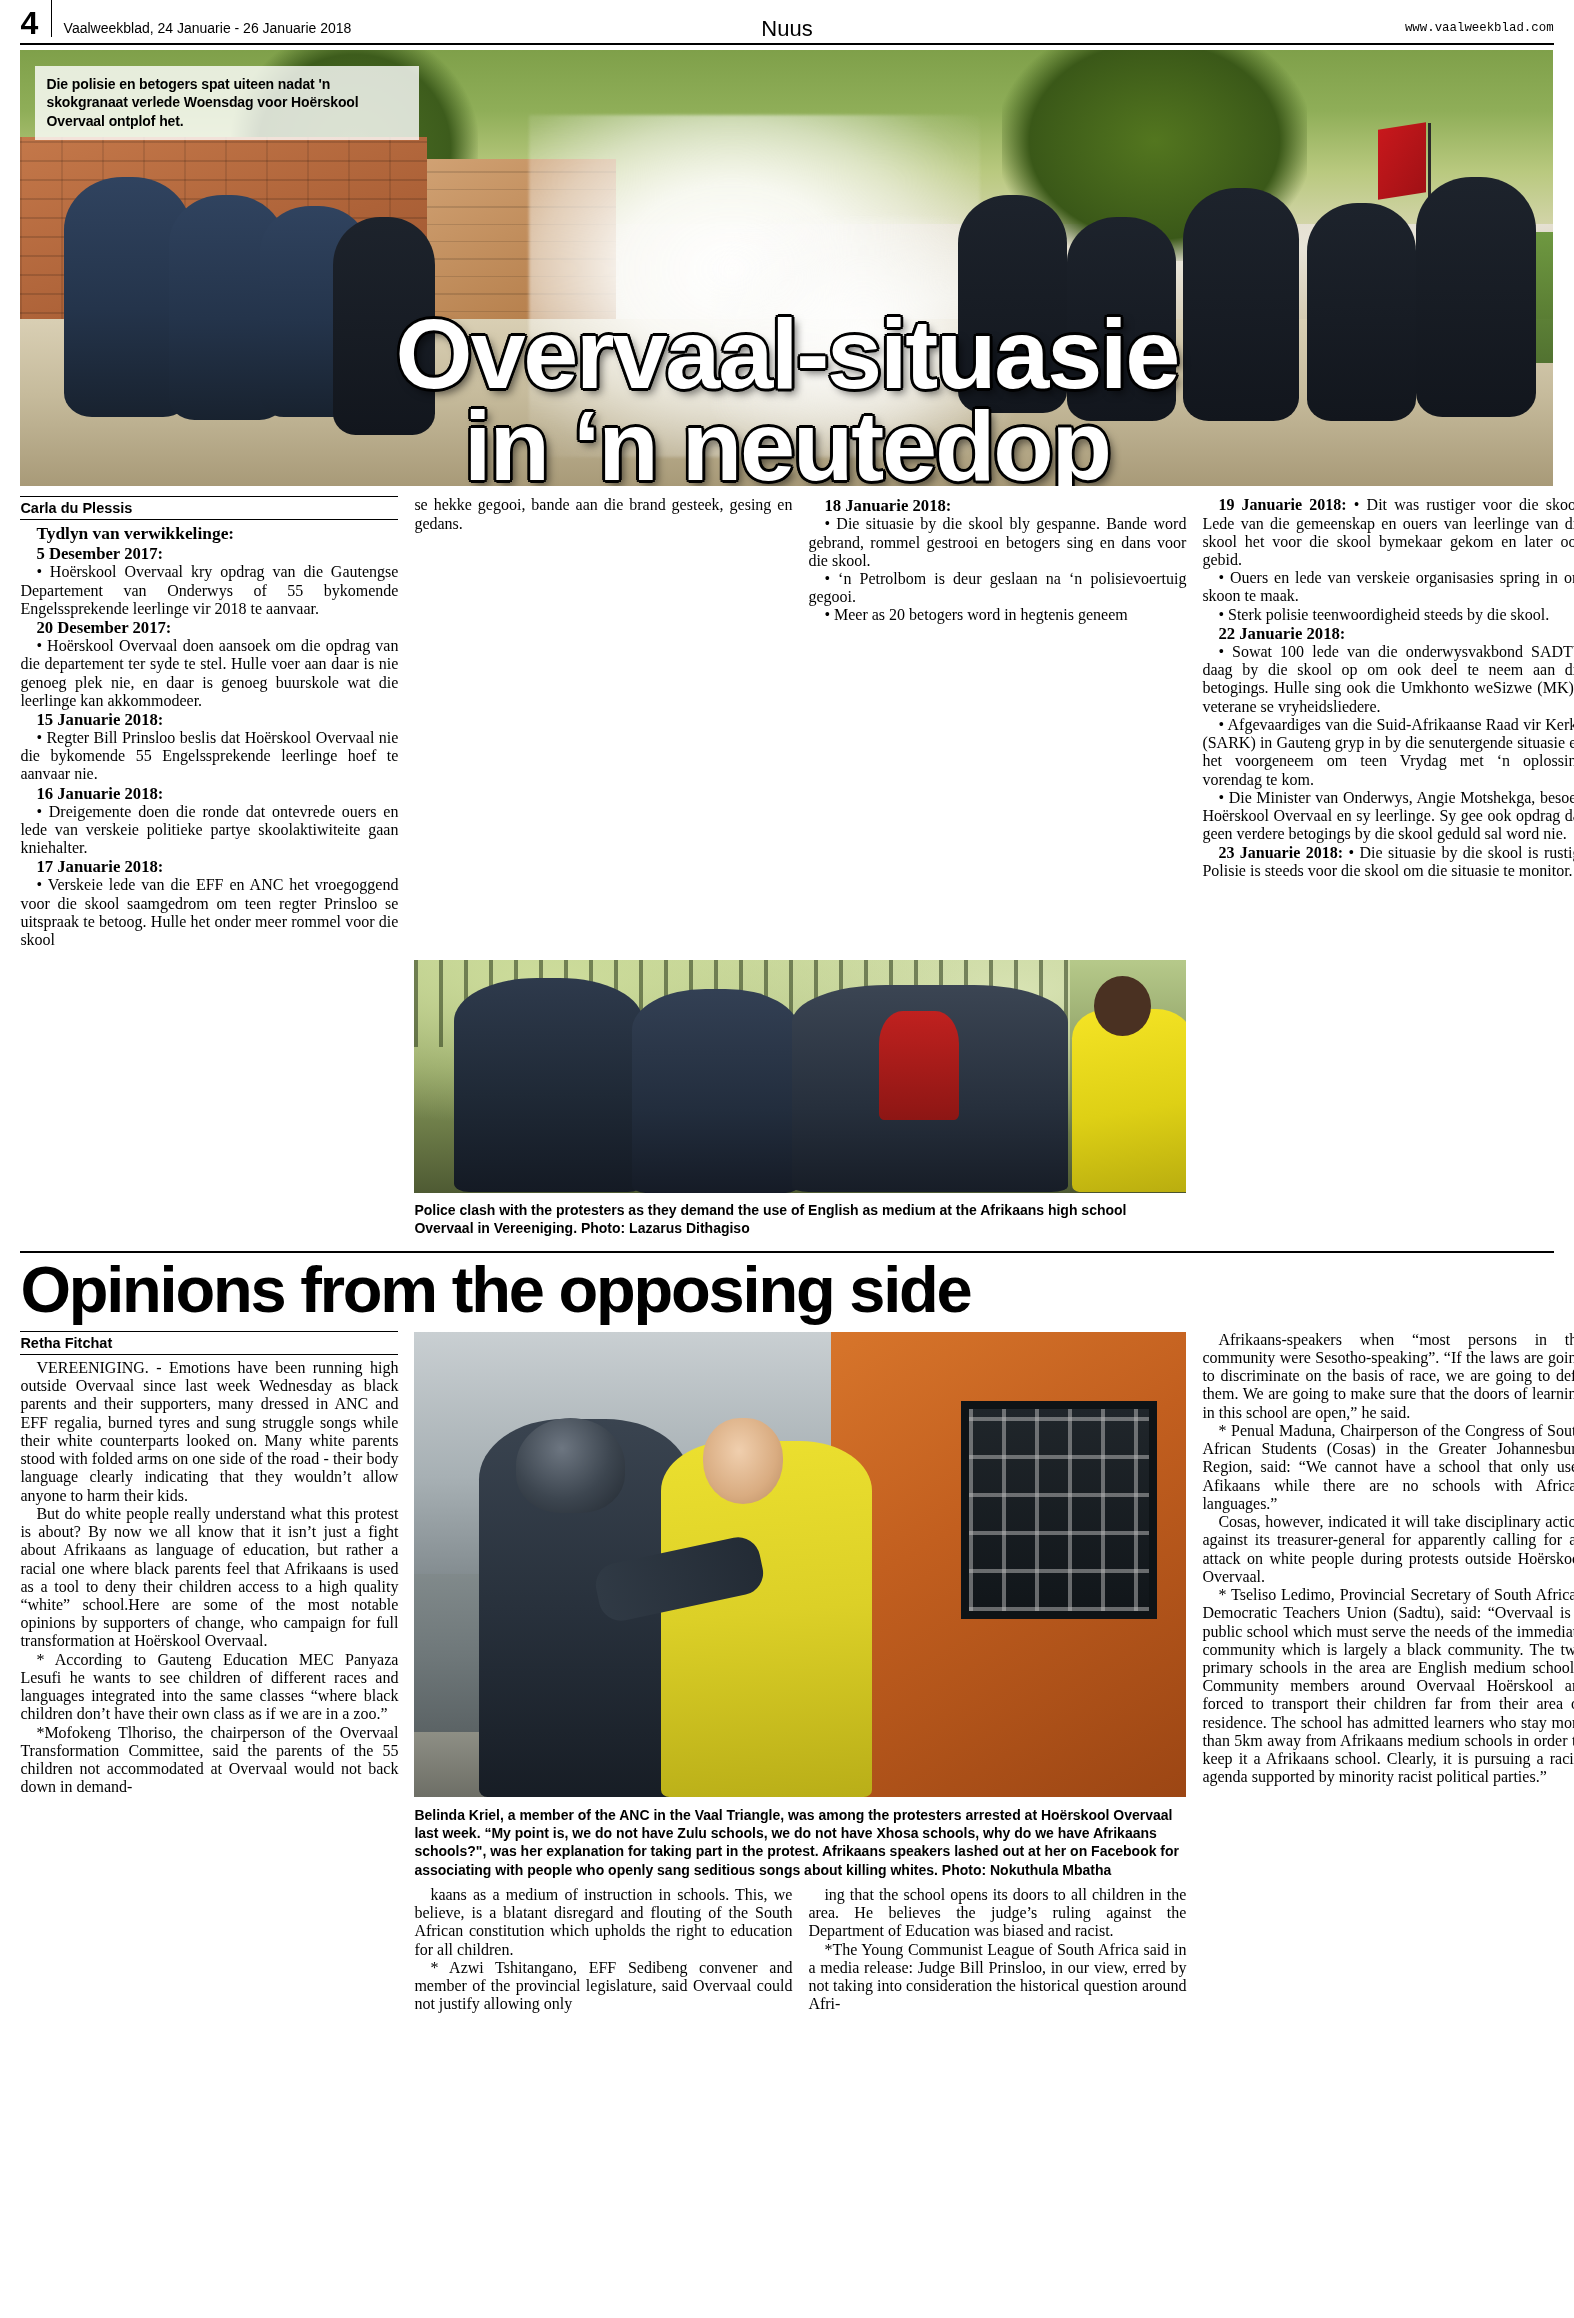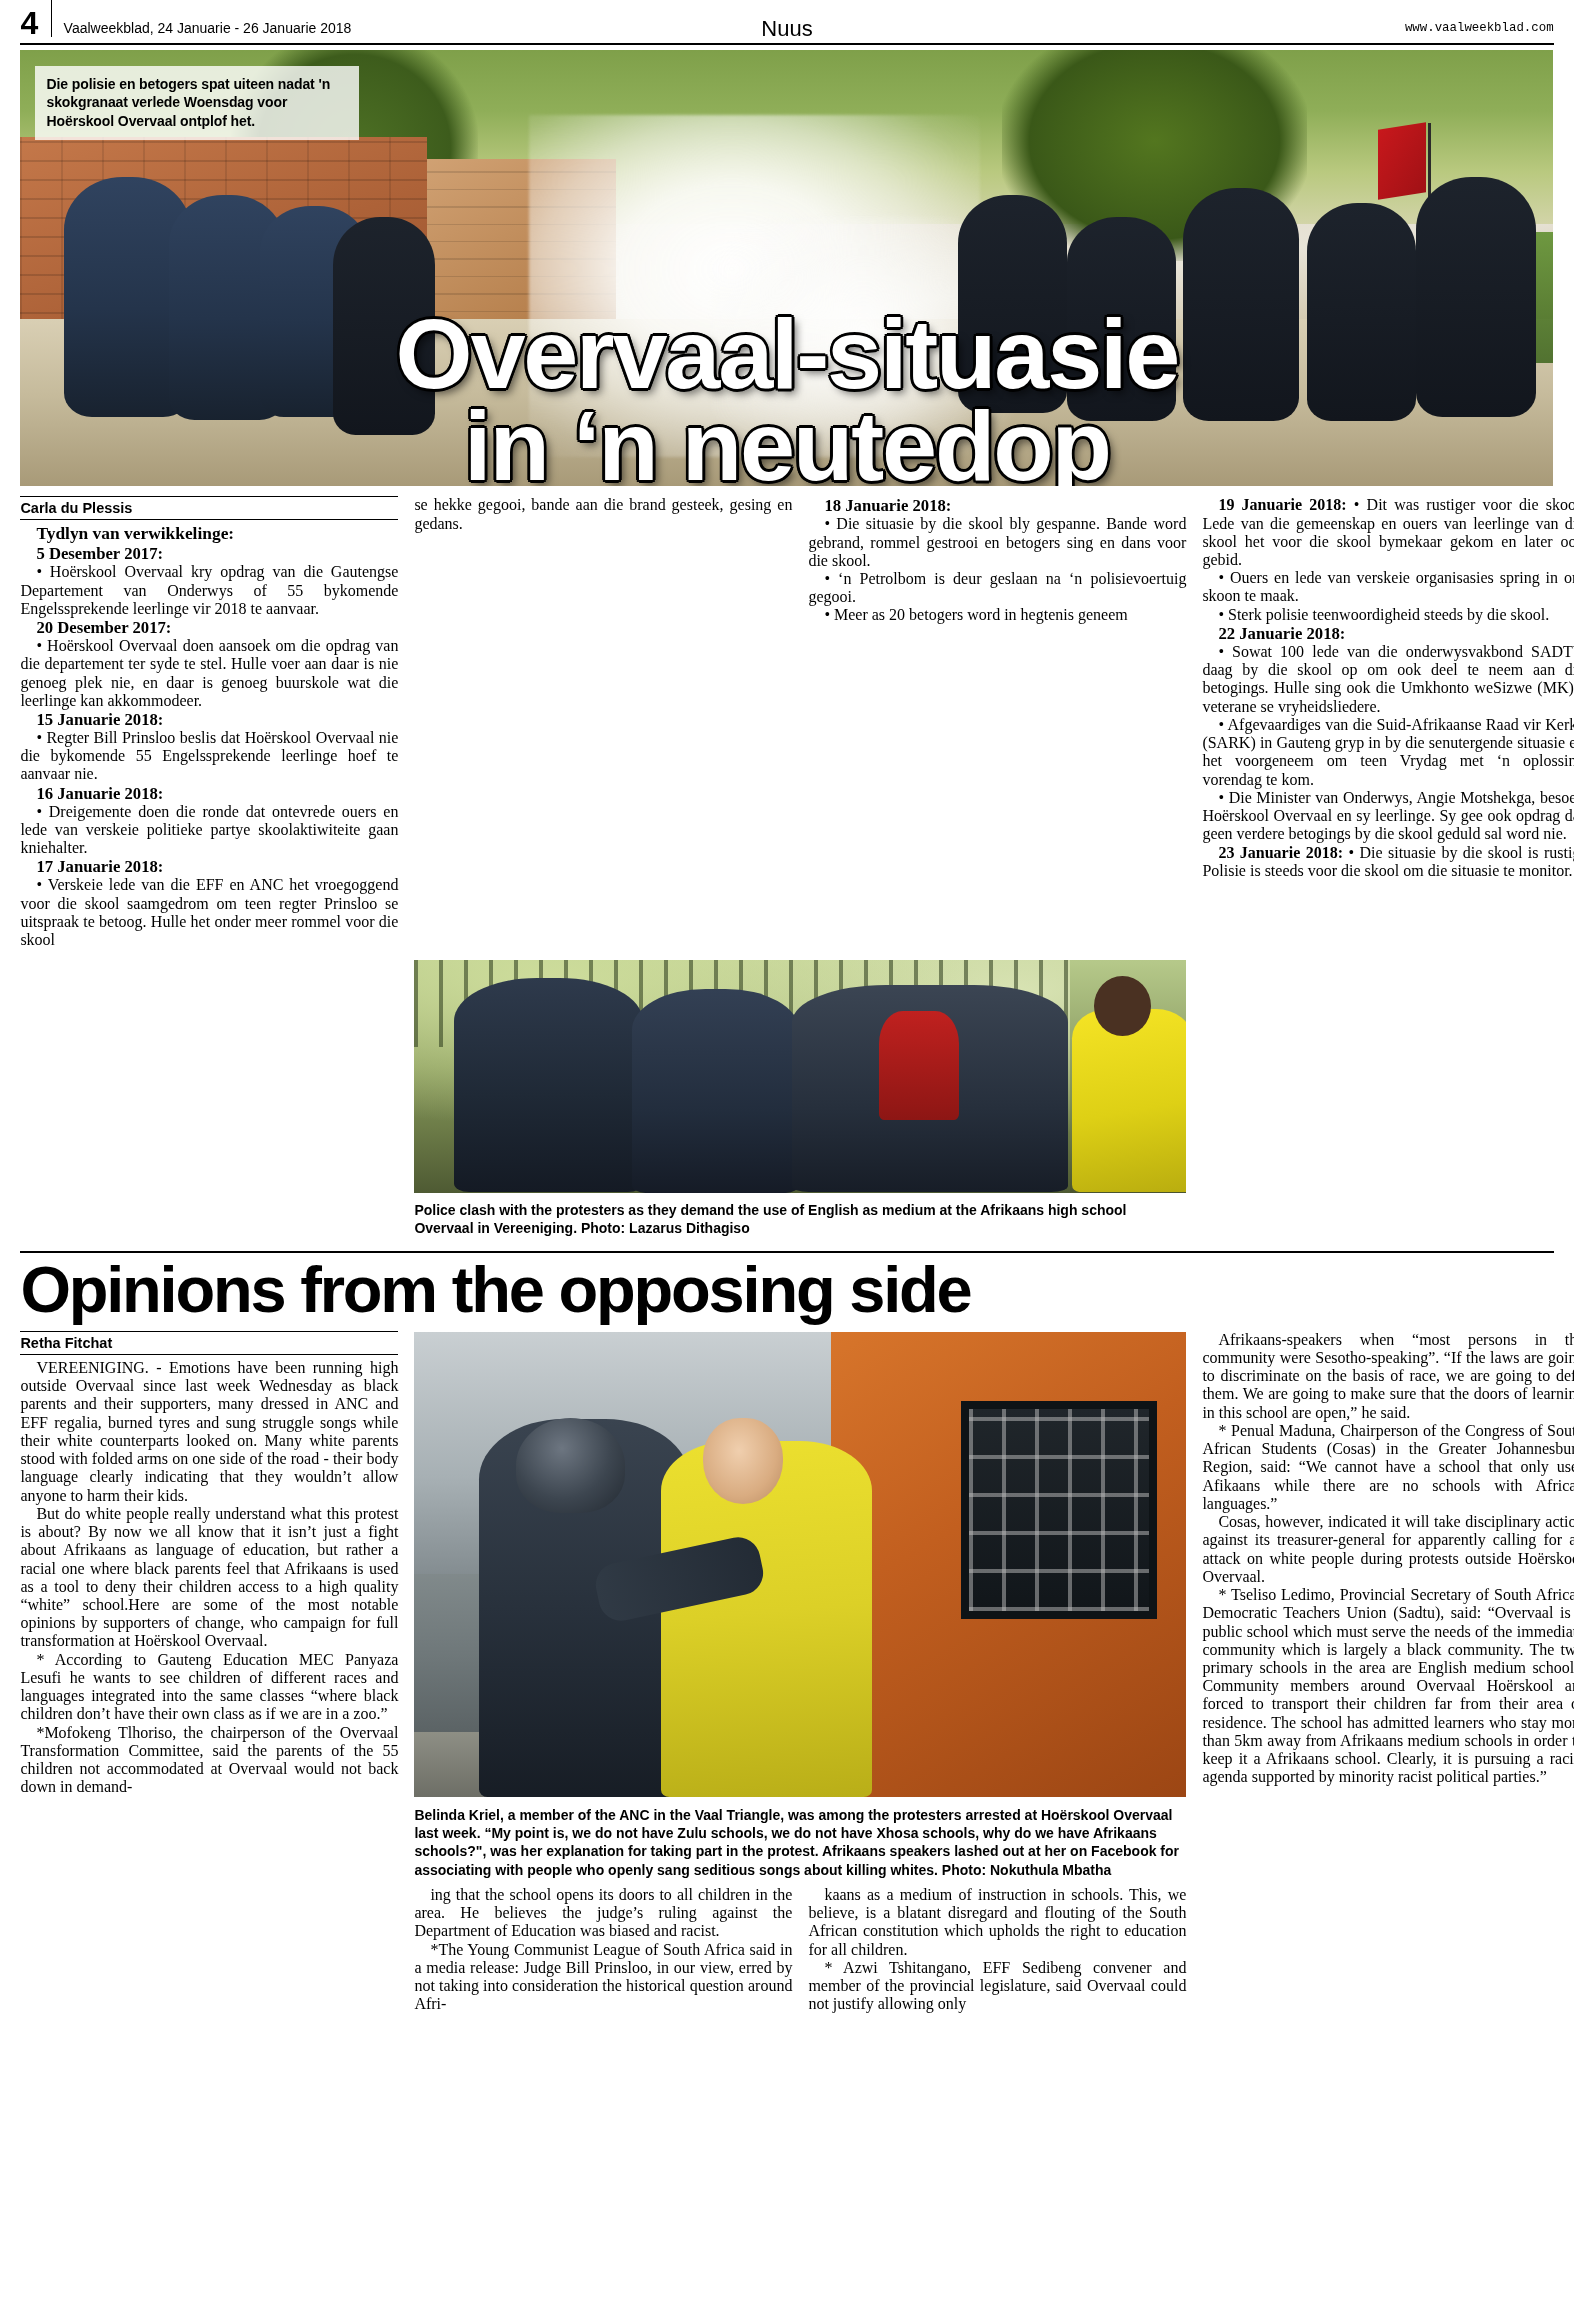--- a/index.html
+++ b/index.html
@@ -130,21 +130,21 @@
     position: absolute; right: 122px; top: 73px; width: 3.6px; height: 182px; background: #2b2b2b;
   }
   .hero-green-band {
     position: absolute; right: 0; top: 182px; width: 131px; height: 131px;
     background: linear-gradient(180deg, rgba(90,140,40,.85), rgba(60,100,28,.85));
   }
 
   .hero-caption {
     position: absolute;
     left: 14.5px; top: 16px;
-    width: 324px;
+    width: 384px;
     background: rgba(255,255,255,0.80);
     padding: 8.7px 11.6px 10.2px 11.6px;
     font-family: "Liberation Sans", sans-serif;
     font-weight: bold;
     font-size: 14px;
     line-height: 1.32;
     letter-spacing: -0.1px;
   }
 
   .hero-headline {
@@ -482,26 +482,26 @@
         <div class="p3-cop"></div>
         <div class="p3-helmet"></div>
         <div class="p3-woman"></div>
         <div class="p3-face"></div>
         <div class="p3-arm"></div>
       </div>
       <div class="caption">Belinda Kriel, a member of the ANC in the Vaal Triangle, was among the protesters arrested at Hoërskool Overvaal last week. “My point is, we do not have Zulu schools, we do not have Xhosa schools, why do we have Afrikaans schools?", was her explanation for taking part in the protest. Afrikaans speakers lashed out at her on Facebook for associating with people who openly sang seditious songs about killing whites. Photo: Nokuthula Mbatha</div>
 
       <div class="article-2-lower" style="grid-template-columns:378px 378px;">
         <div class="col2">
+          <p>kaans as a medium of instruction in schools. This, we believe, is a blatant disregard and flouting of the South African constitution which upholds the right to education for all children.</p>
+          <p>* Azwi Tshitangano, EFF Sedibeng convener and member of the provincial legislature, said Overvaal could not justify allowing only</p>
+        </div>
+        <div class="col2">
           <p>ing that the school opens its doors to all children in the area. He believes the judge’s ruling against the Department of Education was biased and racist.</p>
           <p>*The Young Communist League of South Africa said in a media release: Judge Bill Prinsloo, in our view, erred by not taking into consideration the historical question around Afri-</p>
-        </div>
-        <div class="col2">
-          <p>kaans as a medium of instruction in schools. This, we believe, is a blatant disregard and flouting of the South African constitution which upholds the right to education for all children.</p>
-          <p>* Azwi Tshitangano, EFF Sedibeng convener and member of the provincial legislature, said Overvaal could not justify allowing only</p>
         </div>
       </div>
     </div>
 
     <div>
       <div class="col2">
         <p>Afrikaans-speakers when “most persons in the community were Sesotho-speaking”. “If the laws are going to discriminate on the basis of race, we are going to defy them. We are going to make sure that the doors of learning in this school are open,” he said.</p>
         <p>* Penual Maduna, Chairperson of the Congress of South African Students (Cosas) in the Greater Johannesburg Region, said: “We cannot have a school that only uses Afikaans while there are no schools with African languages.”</p>
         <p>Cosas, however, indicated it will take disciplinary action against its treasurer-general for apparently calling for an attack on white people during protests outside Hoërskool Overvaal.</p>
         <p>* Tseliso Ledimo, Provincial Secretary of South African Democratic Teachers Union (Sadtu), said: “Overvaal is a public school which must serve the needs of the immediate community which is largely a black community. The two primary schools in the area are English medium schools. Community members around Overvaal Hoërskool are forced to transport their children far from their area of residence. The school has admitted learners who stay more than 5km away from Afrikaans medium schools in order to keep it a Afrikaans school. Clearly, it is pursuing a racist agenda supported by minority racist political parties.”</p>

